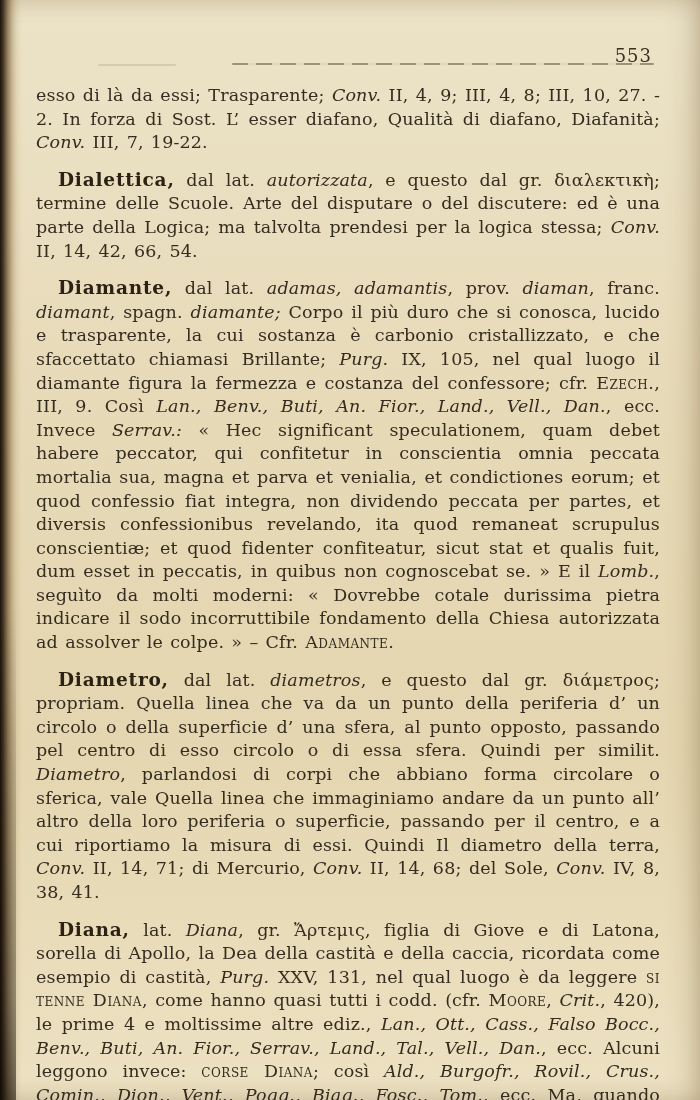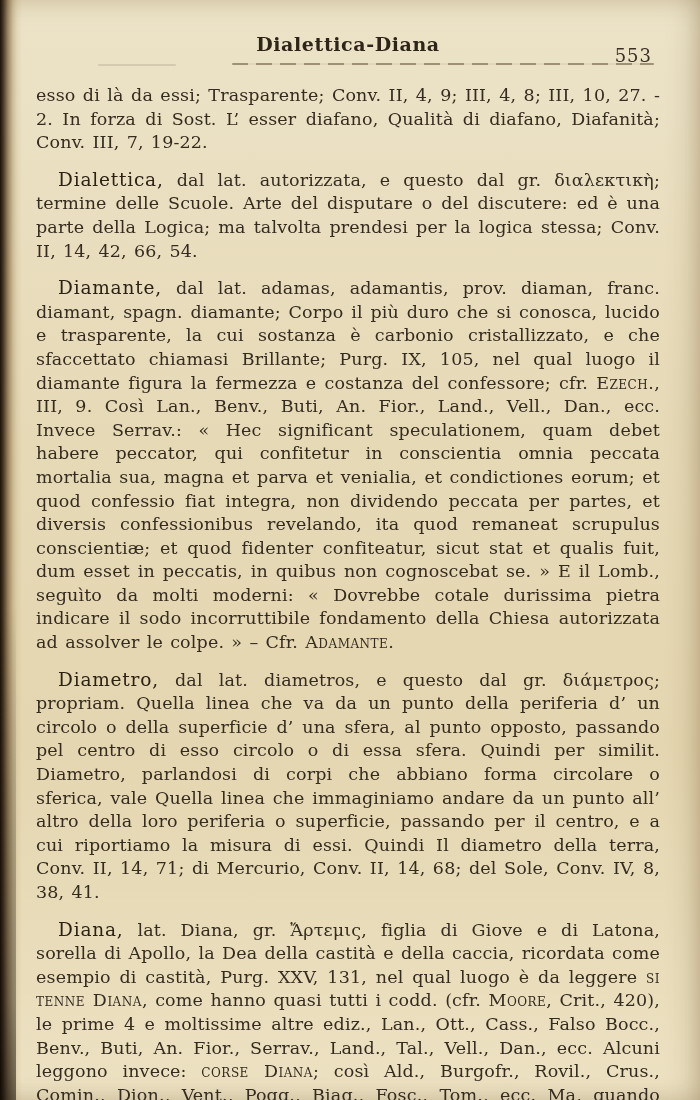--- a/index.html
+++ b/index.html
@@ -38,41 +38,40 @@
     position:absolute;left:98px;top:64px;width:78px;height:2px;
     background:rgba(60,45,25,0.12);border-radius:1px;
   }
   .text-block{
     position:absolute;top:84px;left:36px;right:40px;
     font-size:17.5px;line-height:23.6px;text-align:justify;
     word-spacing:1.5px;letter-spacing:0.15px;
   }
   .text-block p{margin:0 0 13px 0;}
   .text-block p.indent{text-indent:22px;}
-  .b{font-weight:normal;font-size:1.06em;letter-spacing:0.8px;color:#2b2214;}
-  .i{}
+  .b{font-weight:bold;font-size:1.06em;letter-spacing:0.8px;color:#2b2214;}
+  .i{font-style:italic;}
   .sc{font-variant:small-caps;letter-spacing:0.5px;}
   .edge-left{
     position:absolute;left:0;top:0;bottom:0;width:22px;
     background:linear-gradient(to right,
       rgba(15,8,2,0.95) 0px, rgba(40,24,8,0.85) 3px,
       rgba(90,60,25,0.55) 8px, rgba(140,110,60,0.30) 13px,
       rgba(160,135,85,0.12) 17px, rgba(160,135,85,0) 22px);
   }
   .edge-left-shade{
     position:absolute;left:0;bottom:0;width:16px;height:45%;
     background:linear-gradient(to bottom, rgba(10,5,0,0) 0%, rgba(10,5,0,0.35) 80%, rgba(10,5,0,0.55) 100%);
   }
 </style>
 </head>
 <body>
 
 <div class="page">
   <div class="header">
-    <span class="htitle">Dialettica-Diana</span>
     <span class="pagenum">553</span>
   </div>
   <div class="rule"></div>
   <div class="crease"></div>
   <div class="text-block">
       <p class=""><span>esso di là da essi; Trasparente; </span><span class="i">Conv.</span><span> II, 4, 9; III, 4, 8; III, 10, 27. - 2. In forza di Sost. L’ esser diafano, Qualità di diafano, Diafanità; </span><span class="i">Conv.</span><span> III, 7, 19-22.</span></p>
       <p class="indent"><span class="b">Dialettica,</span><span> dal lat. </span><span class="i">autorizzata</span><span>, e questo dal gr. διαλεκτικὴ; termine delle Scuole. Arte del disputare o del discutere: ed è una parte della Logica; ma talvolta prendesi per la logica stessa; </span><span class="i">Conv.</span><span> II, 14, 42, 66, 54.</span></p>
       <p class="indent"><span class="b">Diamante,</span><span> dal lat. </span><span class="i">adamas, adamantis</span><span>, prov. </span><span class="i">diaman</span><span>, franc. </span><span class="i">diamant</span><span>, spagn. </span><span class="i">diamante;</span><span> Corpo il più duro che si conosca, lucido e trasparente, la cui sostanza è carbonio cristallizzato, e che sfaccettato chiamasi Brillante; </span><span class="i">Purg.</span><span> IX, 105, nel qual luogo il diamante figura la fermezza e costanza del confessore; cfr. </span><span class="sc">Ezech.</span><span>, III, 9. Così </span><span class="i">Lan., Benv., Buti, An. Fior., Land., Vell., Dan.</span><span>, ecc. Invece </span><span class="i">Serrav.:</span><span> « Hec significant speculationem, quam debet habere peccator, qui confitetur in conscientia omnia peccata mortalia sua, magna et parva et venialia, et condictiones eorum; et quod confessio fiat integra, non dividendo peccata per partes, et diversis confessionibus revelando, ita quod remaneat scrupulus conscientiæ; et quod fidenter confiteatur, sicut stat et qualis fuit, dum esset in peccatis, in quibus non cognoscebat se. » E il </span><span class="i">Lomb.</span><span>, seguìto da molti moderni: « Dovrebbe cotale durissima pietra indicare il sodo incorruttibile fondamento della Chiesa autorizzata ad assolver le colpe. » – Cfr. </span><span class="sc">Adamante</span><span>.</span></p>
       <p class="indent"><span class="b">Diametro,</span><span> dal lat. </span><span class="i">diametros</span><span>, e questo dal gr. διάμετρος; propriam. Quella linea che va da un punto della periferia d’ un circolo o della superficie d’ una sfera, al punto opposto, passando pel centro di esso circolo o di essa sfera. Quindi per similit. </span><span class="i">Diametro</span><span>, parlandosi di corpi che abbiano forma circolare o sferica, vale Quella linea che immaginiamo andare da un punto all’ altro della loro periferia o superficie, passando per il centro, e a cui riportiamo la misura di essi. Quindi Il diametro della terra, </span><span class="i">Conv.</span><span> II, 14, 71; di Mercurio, </span><span class="i">Conv.</span><span> II, 14, 68; del Sole, </span><span class="i">Conv.</span><span> IV, 8, 38, 41.</span></p>
       <p class="indent"><span class="b">Diana,</span><span> lat. </span><span class="i">Diana</span><span>, gr. Ἄρτεμις, figlia di Giove e di Latona, sorella di Apollo, la Dea della castità e della caccia, ricordata come esempio di castità, </span><span class="i">Purg.</span><span> XXV, 131, nel qual luogo è da leggere </span><span class="sc">si tenne Diana</span><span>, come hanno quasi tutti i codd. (cfr. </span><span class="sc">Moore</span><span>, </span><span class="i">Crit.</span><span>, 420), le prime 4 e moltissime altre ediz., </span><span class="i">Lan., Ott., Cass., Falso Bocc., Benv., Buti, An. Fior., Serrav., Land., Tal., Vell., Dan.</span><span>, ecc. Alcuni leggono invece: </span><span class="sc">corse Diana</span><span>; così </span><span class="i">Ald., Burgofr., Rovil., Crus., Comin., Dion., Vent., Pogg., Biag., Fosc., Tom.</span><span>, ecc. Ma, quando essa scoperse la colpa di Elice, Diana </span></p>

